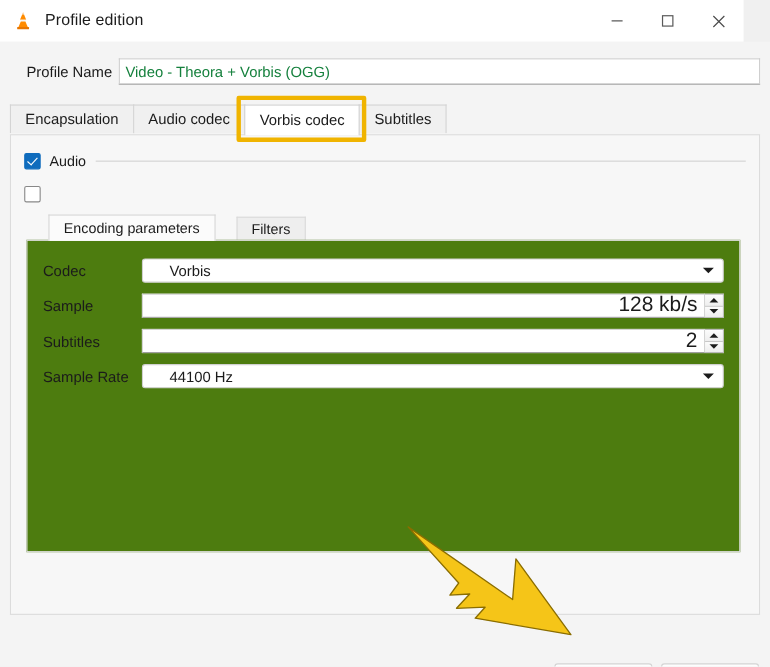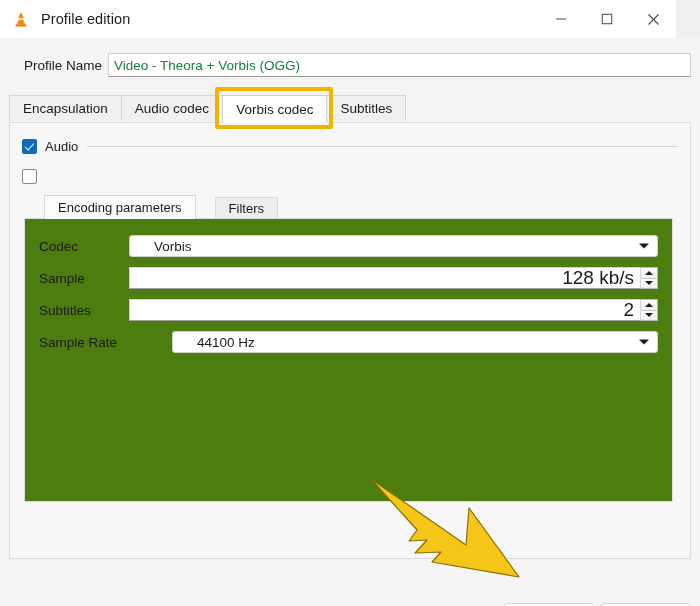--- a/index.html
+++ b/index.html
@@ -478,21 +478,21 @@
               <div class="spin-up">
                   <span class="tri-up"></span>
                 </div>
               <div class="spin-down">
                   <span class="tri-down"></span>
                 </div>
             </div>
           </div>
         </div>
 
-        <div class="form-row" style="top:112px;gap:43px;">
+        <div class="form-row" style="top:112px;">
           <span class="form-label">Sample Rate</span>
           <div class="combo">
             <span>44100 Hz</span>
             <span class="combo-arrow"></span>
           </div>
         </div>
 
       </div>
     </div>
 

